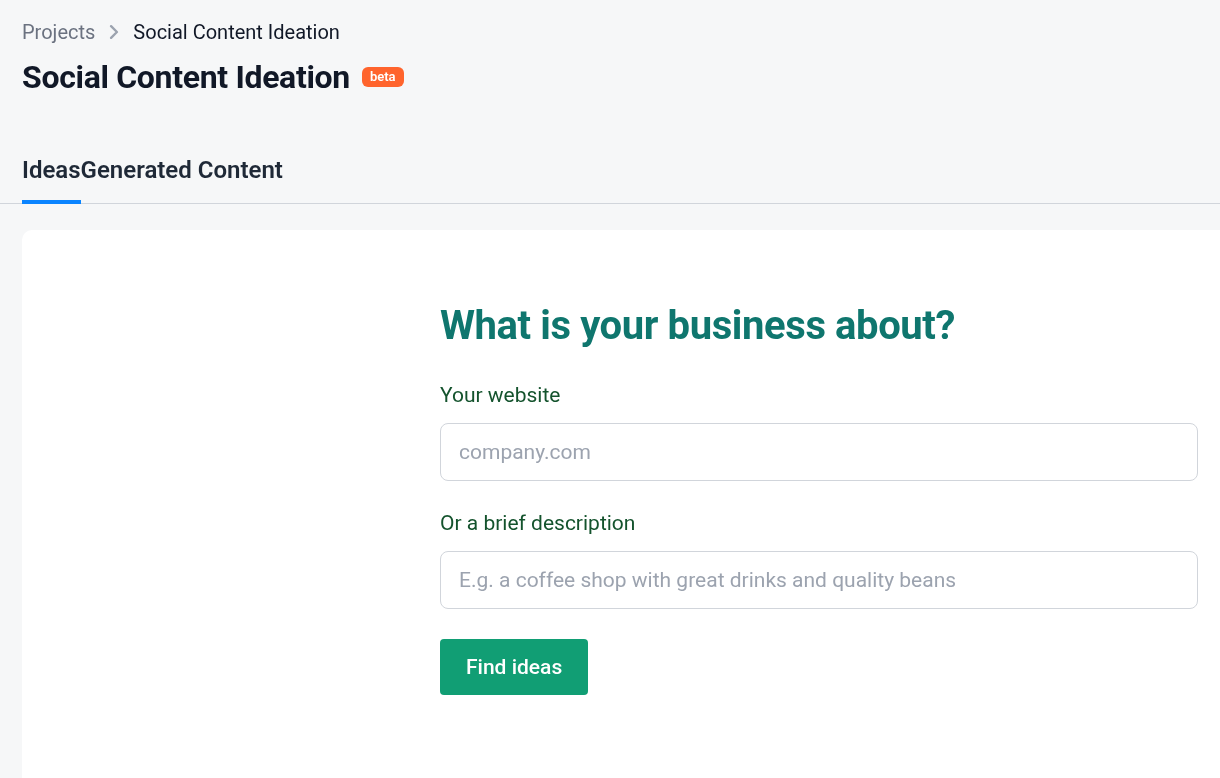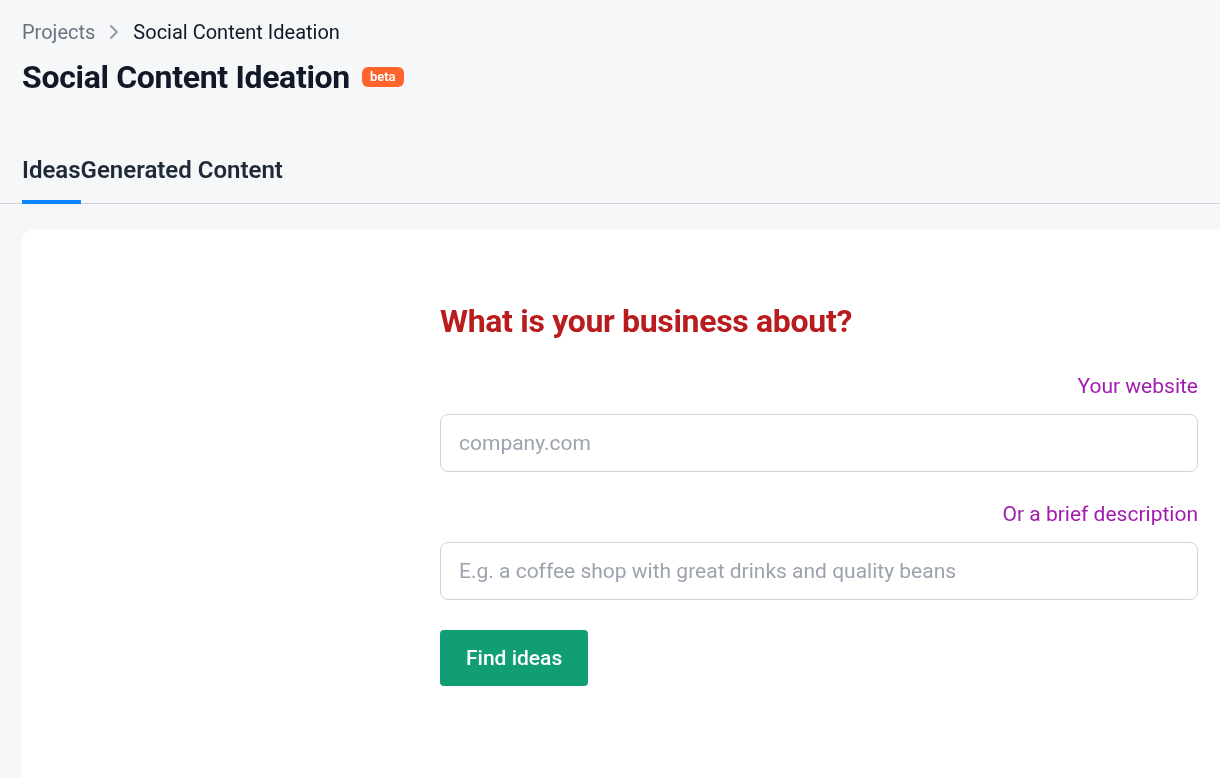--- a/index.html
+++ b/index.html
@@ -86,32 +86,31 @@
       margin: 26px 0 0 22px;
       border-radius: 10px 0 0 0;
       min-height: 560px;
       padding: 72px 22px 40px 22px;
     }
     .form-wrap {
       max-width: 768px;
       margin-left: 396px;
     }
     .section-heading {
-      font-size: 32px;
+      font-size: 40px;
       font-weight: 700;
-      color: #b91c1c;
+      color: #0f766e;
       margin-bottom: 34px;
       letter-spacing: -0.01em;
     }
     .field-label {
       font-size: 21px;
-      color: #a21caf;
+      color: #14532d;
       margin-bottom: 16px;
       display: block;
-      text-align: right;
     }
     .text-input {
       width: 100%;
       font-size: 21px;
       padding: 16px 18px;
       border: 1px solid #d1d5db;
       border-radius: 8px;
       color: #0c4a6e;
       background: #fff;
       outline: none;

